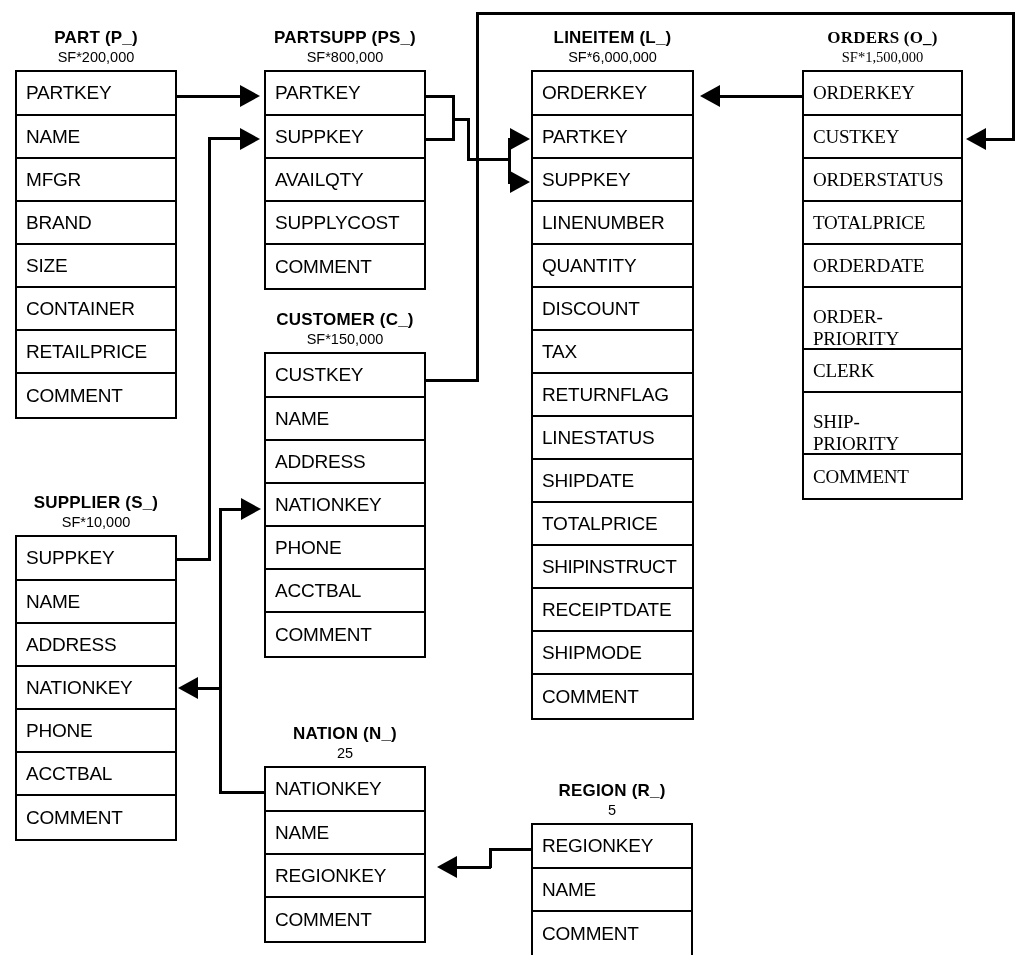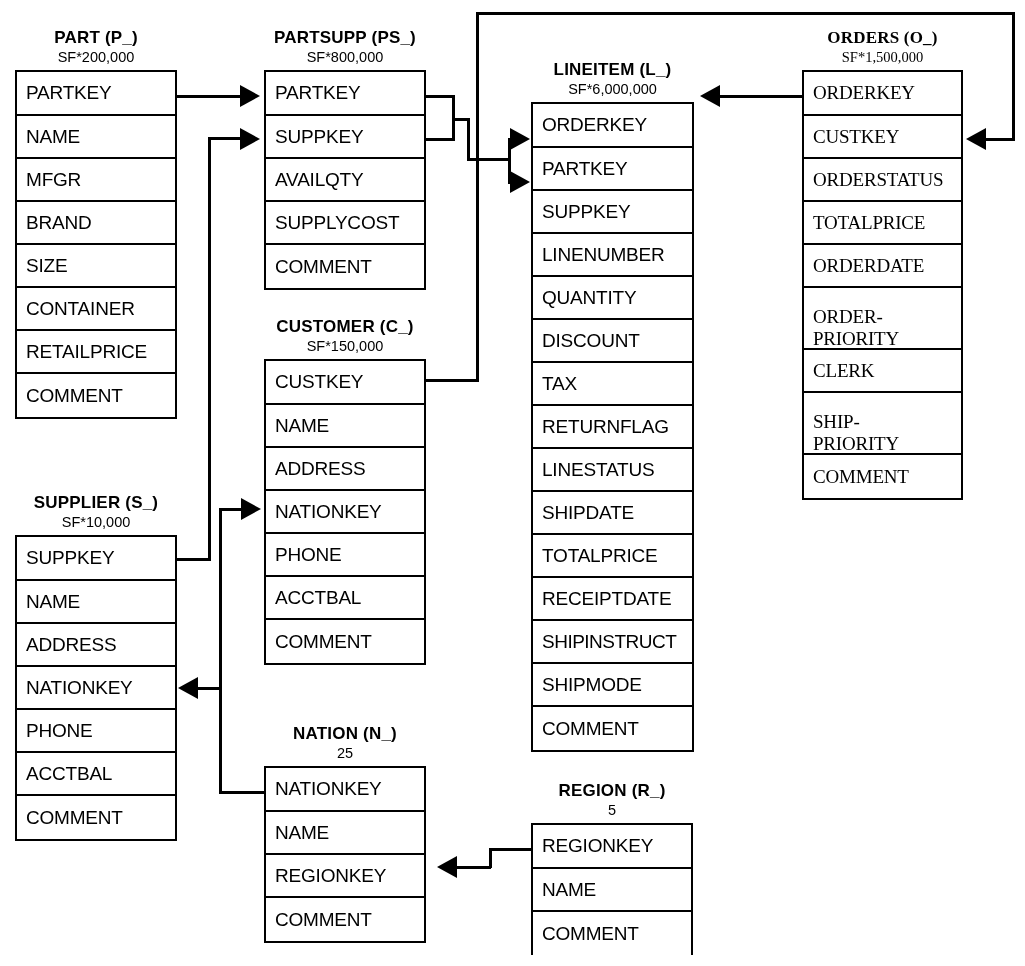--- a/index.html
+++ b/index.html
@@ -112,21 +112,21 @@
     <div class="tbl-card">SF*800,000</div>
     <div class="tbl-box" style="margin-top:4px;">
       <div class="row" style="height:44px;">PARTKEY</div>
       <div class="row" style="height:43px;">SUPPKEY</div>
       <div class="row" style="height:43px;">AVAILQTY</div>
       <div class="row" style="height:43px;">SUPPLYCOST</div>
       <div class="row" style="height:43px;">COMMENT</div>
     </div>
   </div>
 
-  <div class="tbl" style="left:264px;top:310px;width:162px;margin-top:7px;">
+  <div class="tbl" style="left:264px;top:310px;width:162px;">
     <div class="tbl-title">CUSTOMER (C_)</div>
     <div class="tbl-card">SF*150,000</div>
     <div class="tbl-box" style="margin-top:4px;">
       <div class="row" style="height:44px;">CUSTKEY</div>
       <div class="row" style="height:43px;">NAME</div>
       <div class="row" style="height:43px;">ADDRESS</div>
       <div class="row" style="height:43px;">NATIONKEY</div>
       <div class="row" style="height:43px;">PHONE</div>
       <div class="row" style="height:43px;">ACCTBAL</div>
       <div class="row" style="height:43px;">COMMENT</div>
@@ -147,37 +147,37 @@
   <div class="tbl" style="left:531px;top:781px;width:162px;">
     <div class="tbl-title">REGION (R_)</div>
     <div class="tbl-card">5</div>
     <div class="tbl-box clip-bottom" style="margin-top:4px;">
       <div class="row" style="height:44px;">REGIONKEY</div>
       <div class="row" style="height:43px;">NAME</div>
       <div class="row" style="height:43px;">COMMENT</div>
     </div>
   </div>
 
-  <div class="tbl" style="left:531px;top:28px;width:163px;margin-top:32px;">
+  <div class="tbl" style="left:531px;top:28px;width:163px;">
     <div class="tbl-title">LINEITEM (L_)</div>
     <div class="tbl-card">SF*6,000,000</div>
     <div class="tbl-box" style="margin-top:4px;">
       <div class="row" style="height:44px;">ORDERKEY</div>
       <div class="row" style="height:43px;">PARTKEY</div>
       <div class="row" style="height:43px;">SUPPKEY</div>
       <div class="row" style="height:43px;">LINENUMBER</div>
       <div class="row" style="height:43px;text-align:center;">QUANTITY</div>
       <div class="row" style="height:43px;">DISCOUNT</div>
       <div class="row" style="height:43px;">TAX</div>
       <div class="row" style="height:43px;">RETURNFLAG</div>
       <div class="row" style="height:43px;">LINESTATUS</div>
       <div class="row" style="height:43px;">SHIPDATE</div>
       <div class="row" style="height:43px;">TOTALPRICE</div>
+      <div class="row" style="height:43px;letter-spacing:-.5px;">SHIPINSTRUCT</div>
       <div class="row" style="height:43px;">RECEIPTDATE</div>
-      <div class="row" style="height:43px;letter-spacing:-.5px;">SHIPINSTRUCT</div>
       <div class="row" style="height:43px;">SHIPMODE</div>
       <div class="row" style="height:43px;">COMMENT</div>
     </div>
   </div>
 
   <div class="tbl" style="left:802px;top:28px;width:161px;font-family:Liberation Serif, serif;">
     <div class="tbl-title">ORDERS (O_)</div>
     <div class="tbl-card">SF*1,500,000</div>
     <div class="tbl-box" style="margin-top:4px;">
       <div class="row" style="height:44px;">ORDERKEY</div>

